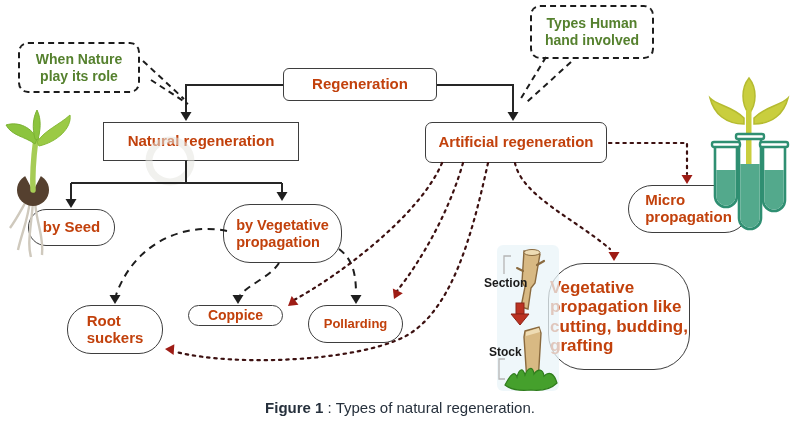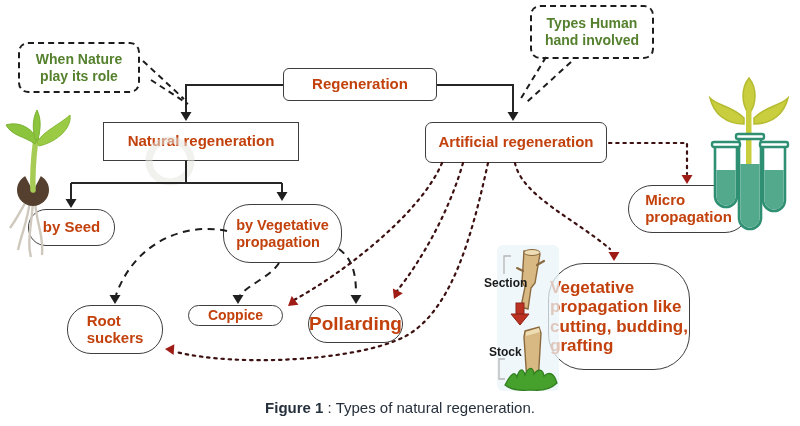--- a/index.html
+++ b/index.html
@@ -94,21 +94,21 @@
 
   <div class="node" style="left:283px;top:68px;width:154px;height:33px;border-radius:6px;font-size:15px;">Regeneration</div>
   <div class="node" style="left:103px;top:122px;width:196px;height:39px;border-radius:0;font-size:15px;">Natural regeneration</div>
   <div class="node" style="left:425px;top:122px;width:182px;height:41px;border-radius:7px;font-size:15px;">Artificial regeneration</div>
   <div class="node" style="left:28px;top:209px;width:87px;height:37px;border-radius:18px;font-size:15px;">by Seed</div>
   <div class="node" style="left:223px;top:204px;width:119px;height:59px;border-radius:27px;font-size:14.5px;">by Vegetative
 propagation</div>
   <div class="node" style="left:67px;top:305px;width:96px;height:49px;border-radius:24px;font-size:15px;">Root
 suckers</div>
   <div class="node" style="left:188px;top:305px;width:95px;height:21px;border-radius:19px;font-size:14px;">Coppice</div>
-  <div class="node" style="left:308px;top:305px;width:95px;height:38px;border-radius:19px;font-size:19px;">Pollarding</div>
+  <div class="node" style="left:308px;top:305px;width:95px;height:38px;border-radius:19px;font-size:13px;">Pollarding</div>
   <div class="node" style="left:628px;top:185px;width:121px;height:48px;border-radius:24px;font-size:15px;">Micro
 propagation</div>
   <div class="node" style="left:548px;top:263px;width:142px;height:107px;border-radius:36px;font-size:17px;">Vegetative
 propagation like
 cutting, budding,
 grafting</div>
 
   <svg class="illus" style="left:2px;top:108px;" width="72" height="150" viewBox="0 0 72 150">
     <g stroke="#cfc9bd" stroke-width="2.4" fill="none">
       <path d="M28,92 C26,112 20,124 16,142"></path>

